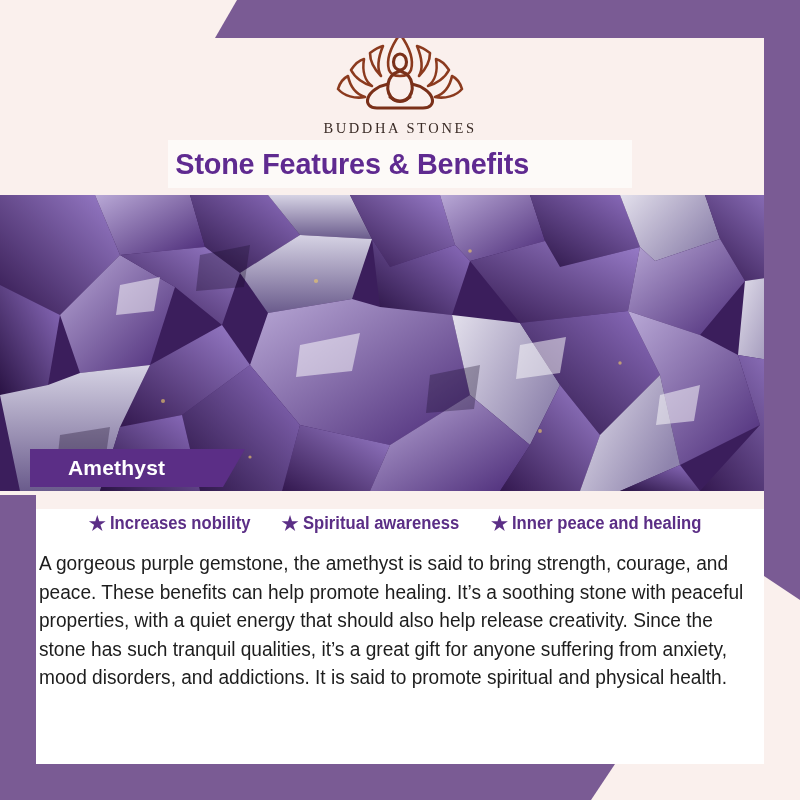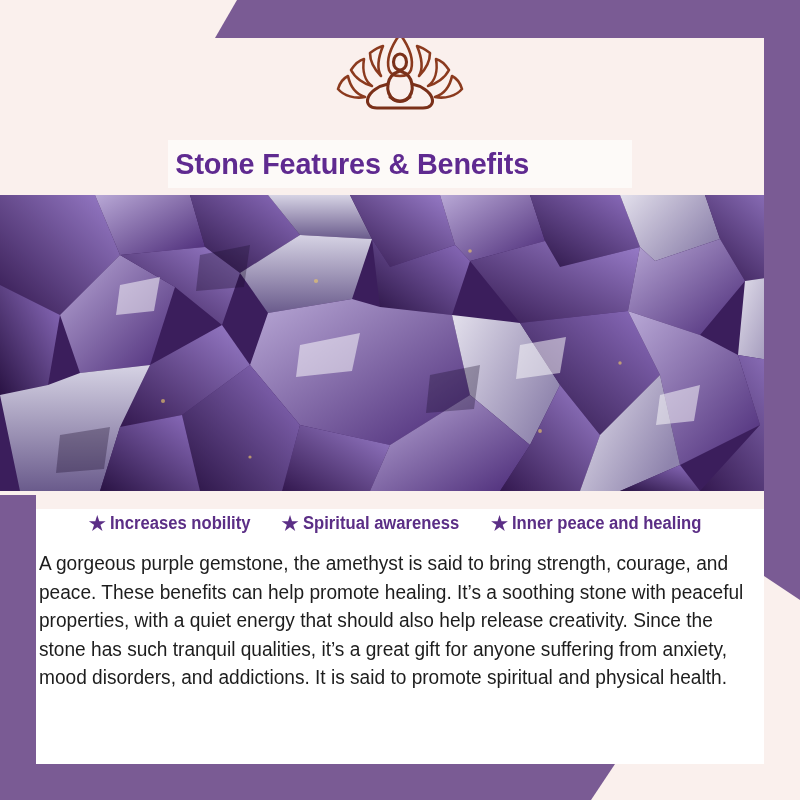--- a/index.html
+++ b/index.html
@@ -113,20 +113,21 @@
           <path d="M28 50 C30 60,36 68,45 71 C35 73,24 70,18 63 C20 56,24 52,28 50 Z"></path>
           <path d="M132 50 C130 60,124 68,115 71 C125 73,136 70,142 63 C140 56,136 52,132 50 Z"></path>
         </g>
         <g fill="none" stroke="#7a3019" stroke-width="3.1" stroke-linecap="round" stroke-linejoin="round">
           <ellipse cx="80" cy="36" rx="6.5" ry="8"></ellipse>
           <path d="M80 45 C73 47,69 52,68 58 C67 64,69 70,74 74 C77 76,83 76,86 74 C91 70,93 64,92 58 C91 52,87 47,80 45 Z"></path>
           <path d="M68 58 C58 60,50 66,48 72 C46 78,50 82,57 82 L103 82 C110 82,114 78,112 72 C110 66,102 60,92 58"></path>
           <path d="M70 71 C74 74,78 75,80 75 C82 75,86 74,90 71"></path>
         </g>
       </svg>
+      <div class="logo-text">BUDDHA STONES</div>
     </div>
 
     <div class="title-band">
       <div class="title-text">Stone Features &amp; Benefits</div>
     </div>
   </div>
 
   <div class="photo">
     <svg viewBox="0 0 800 296" preserveAspectRatio="none">
       <defs>
@@ -209,20 +210,23 @@
           <circle cx="250" cy="262" r="1.6"></circle>
       </g>
     </svg>
   </div>
 
   <div class="band band-top"></div>
   <div class="band band-right"></div>
   <div class="band band-left"></div>
   <div class="band band-bottom"></div>
 
+  <div class="ribbon">
+    <span class="ribbon-text">Amethyst</span>
+  </div>
 
   <div class="content">
     <div class="content-top-strip"></div>
 
     <div class="benefits">
       <div class="benefit">
         <span class="star">★</span>
         <span class="benefit-label">Increases nobility</span>
       </div>
       <div class="benefit">

